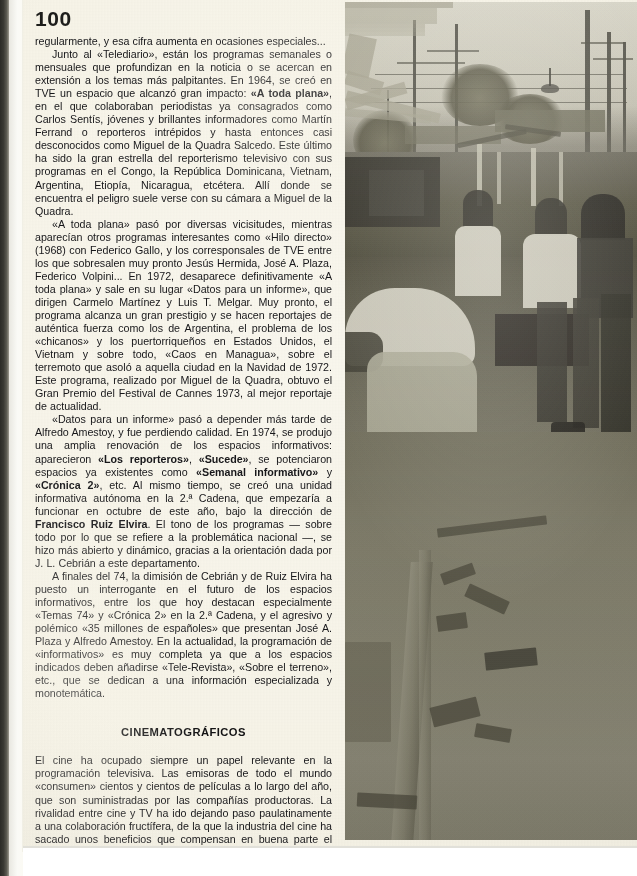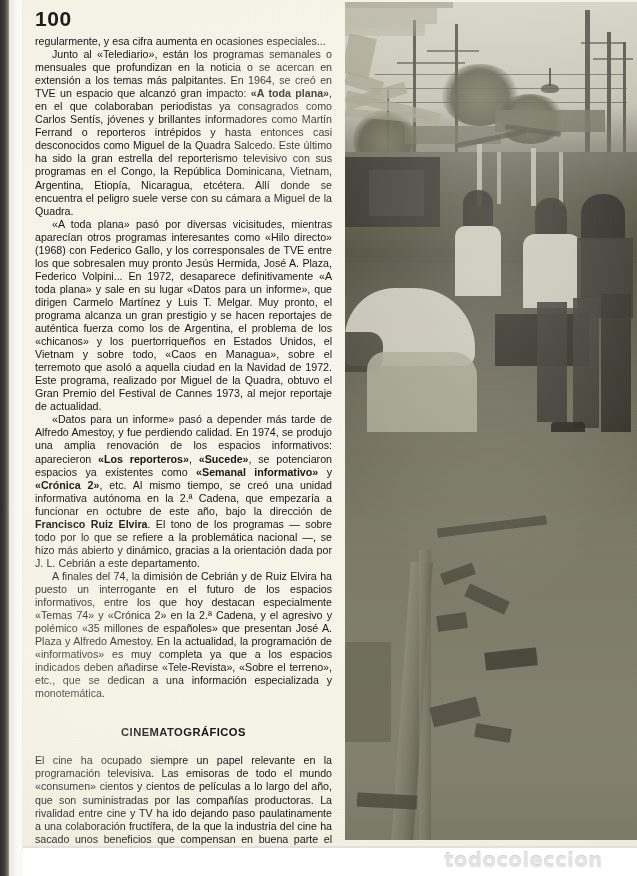--- a/index.html
+++ b/index.html
@@ -386,15 +386,14 @@
       <div class="debris" style="left:92px; top:520px; width:110px; height:9px; transform:rotate(-7deg);"></div>
       <div class="debris-l" style="left:104px; top:544px; width:86px; height:8px; transform:rotate(5deg); opacity:.6;"></div>
 
       <div class="photo-grain"></div>
       <div class="photo-tone"></div>
     </div>
   </div>
 
   <div class="bottom-strip"></div>
 
-  <div class="watermark">todocoleccion</div>
 
 </div>
 
 </body></html>

